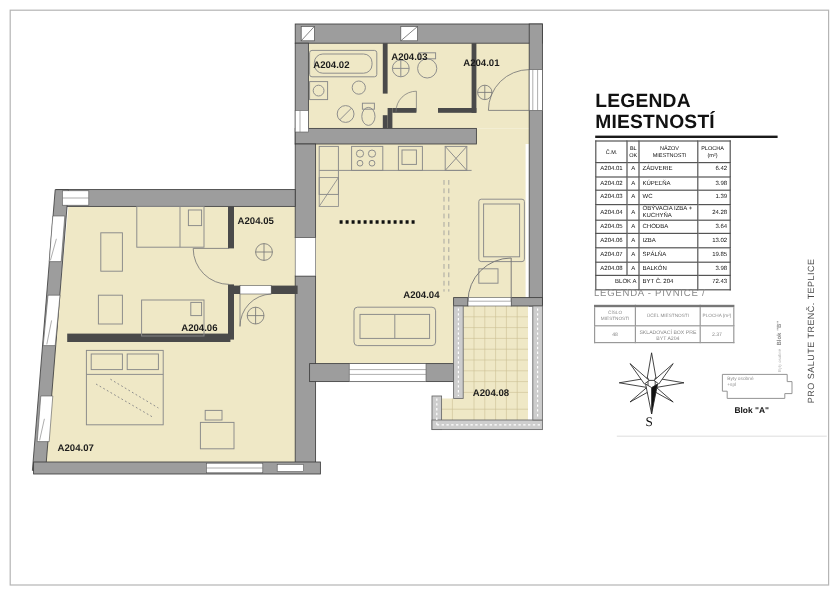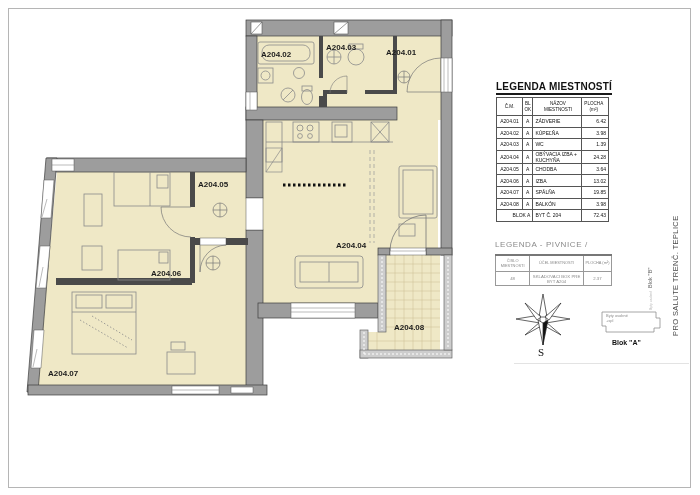--- a/index.html
+++ b/index.html
@@ -3,21 +3,21 @@
 <meta charset="utf-8">
 <style>
   html,body{margin:0;padding:0;background:#e8e8e8;font-family:"Liberation Sans",sans-serif;}
   .page{position:relative;width:700px;height:495px;background:#ffffff;overflow:hidden;}
   .frame{position:absolute;left:8px;top:8px;width:681px;height:478px;border:1px solid #b5b5b5;}
   svg text{font-family:"Liberation Sans",sans-serif;}
   .room-label{font-size:8px;font-weight:bold;fill:#1c1c1c;}
 
   
   .legend1{position:absolute;left:496px;top:76px;width:152px;color:#111;}
-  .legend1 .title{font-size:10px;font-weight:bold;letter-spacing:.2px;border-bottom:2px solid #1a1a1a;padding-bottom:1px;display:inline-block;}
+  .legend1 .title{font-size:16px;font-weight:bold;letter-spacing:.2px;border-bottom:2px solid #1a1a1a;padding-bottom:1px;display:inline-block;}
   table{border-collapse:collapse;}
   .legend1 table{margin-top:2px;width:113px;}
   .legend1 td,.legend1 th{border:0.8px solid #555;padding:0;vertical-align:middle;}
   .legend1 th{font-weight:normal;font-size:4.6px;line-height:1.15;text-align:center;height:17px;}
   .legend1 td{font-size:5px;height:10.6px;}
   .c-cm{width:27px;text-align:center;}
   .c-bl{width:10px;text-align:center;}
   .c-nm{width:50px;text-align:left;padding-left:2px !important;}
   .c-ar{width:26px;text-align:right;padding-right:2px !important;}
   .tot td{font-size:5px;}

